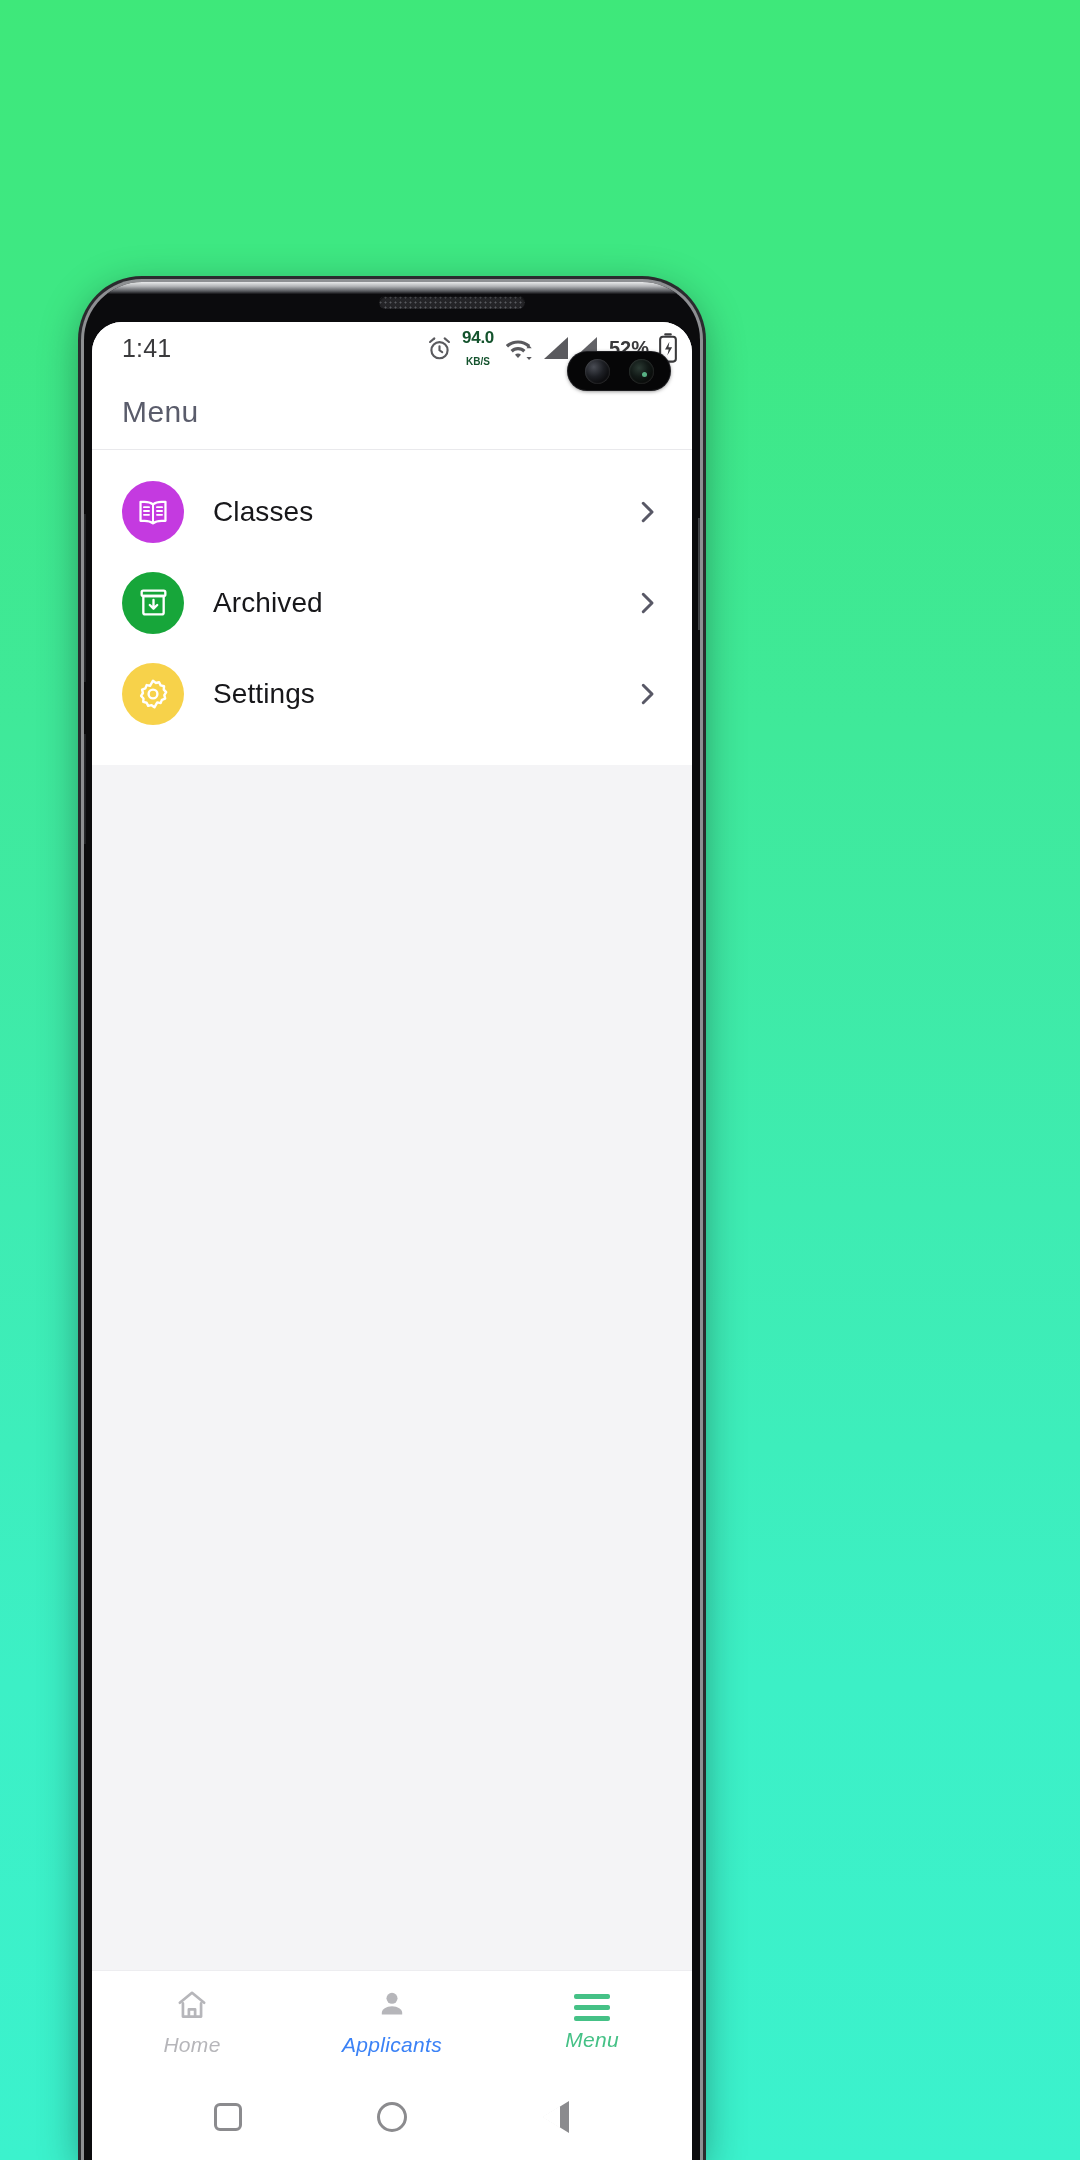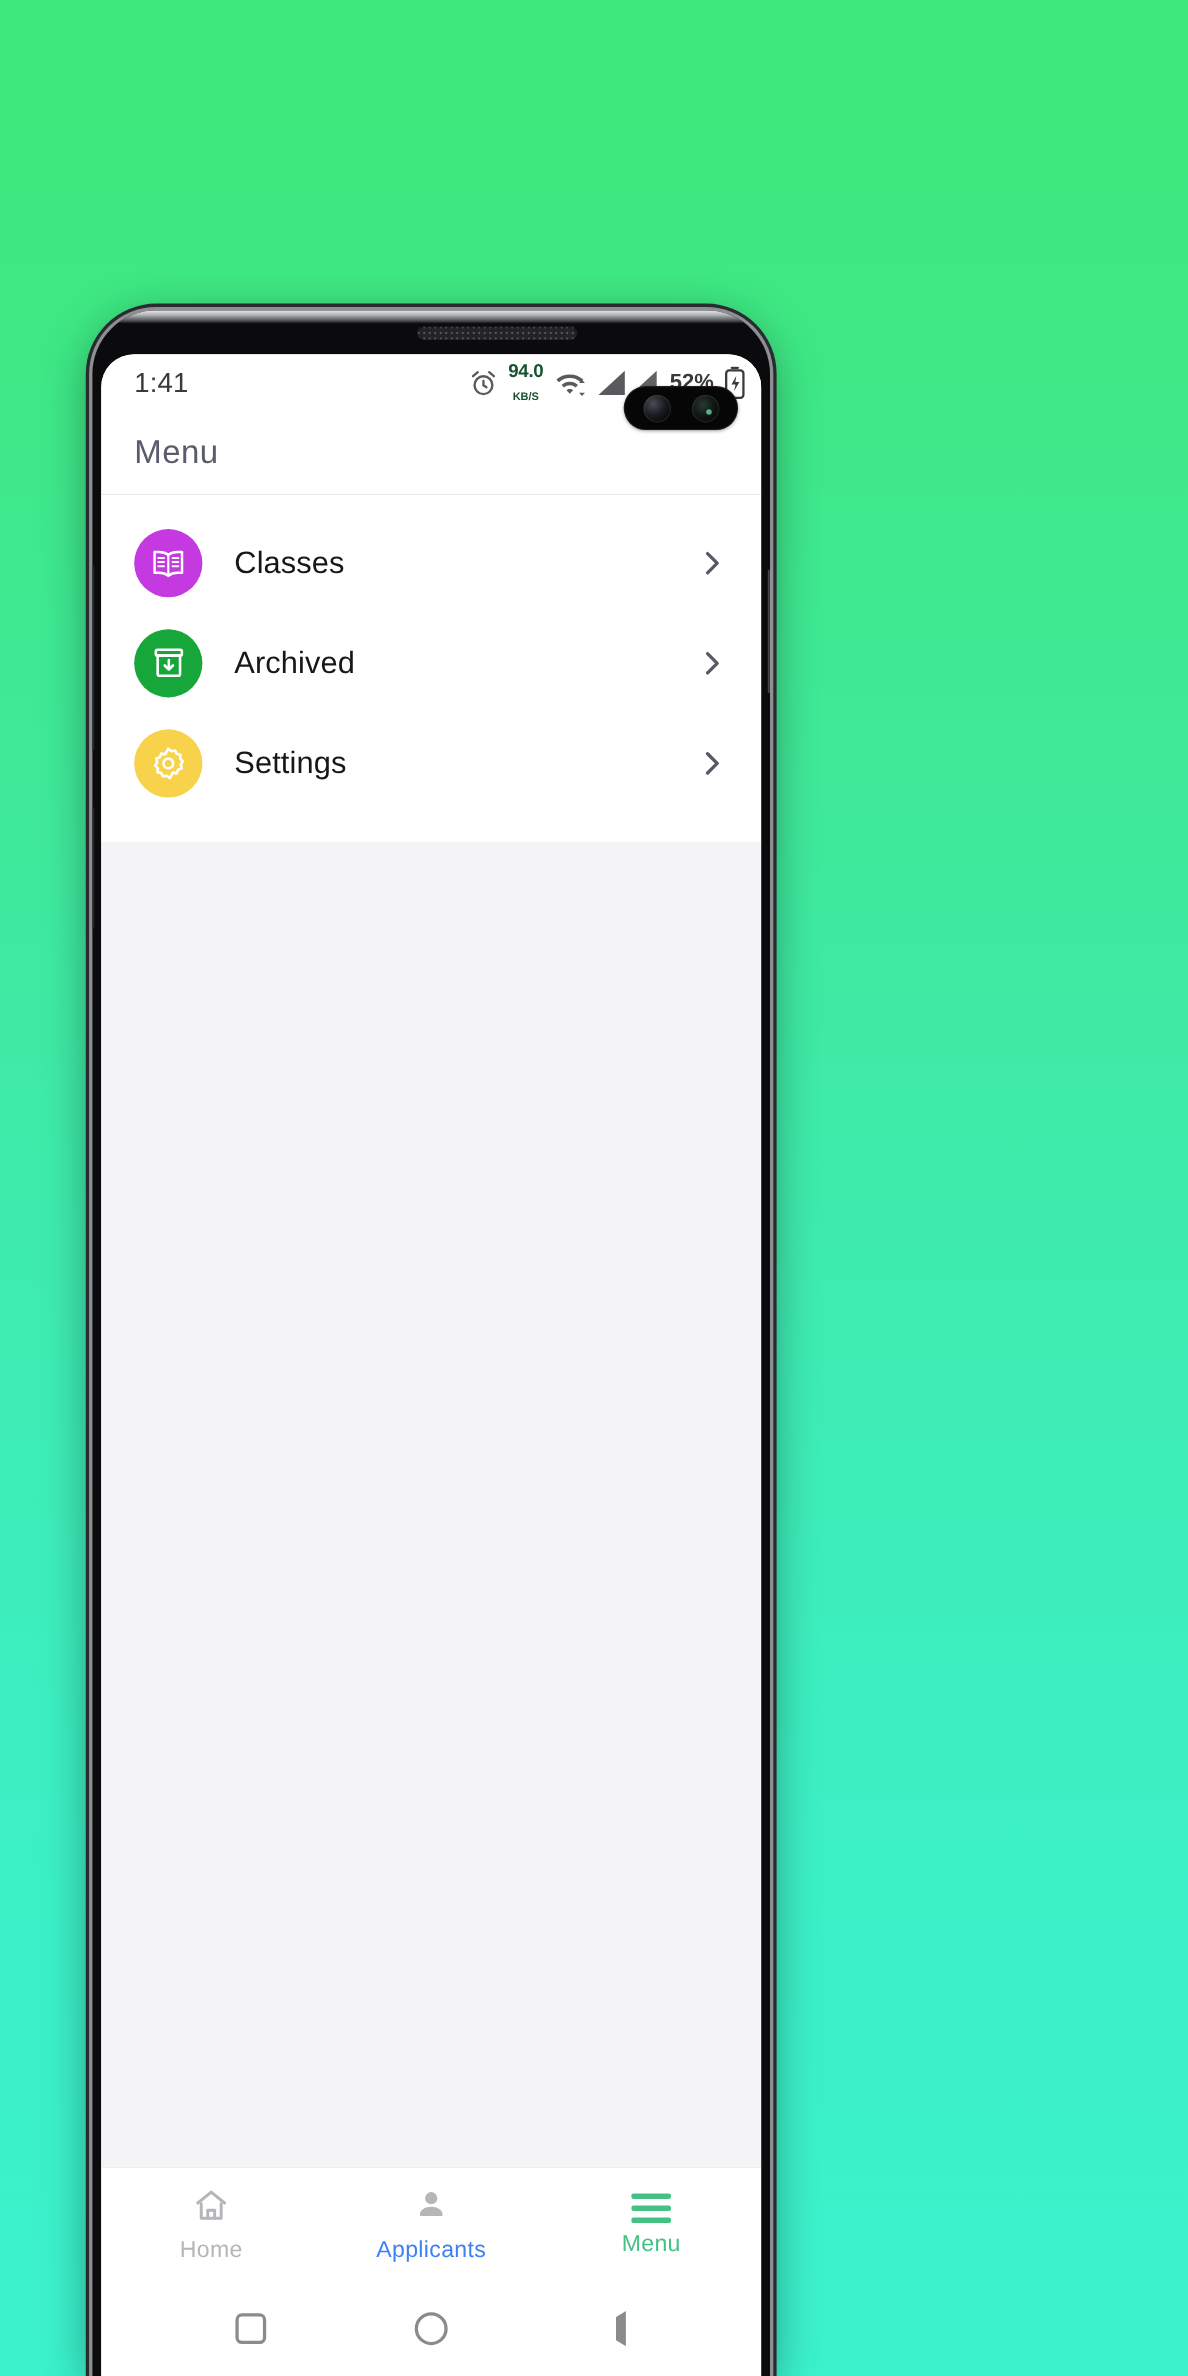--- a/index.html
+++ b/index.html
@@ -221,20 +221,21 @@
     align-items: center;
   }
   .navitem {
     flex: 1 1 0;
     height: 100%;
     display: flex;
     flex-direction: column;
     align-items: center;
     justify-content: center;
     gap: 7px;
+    font-style: italic;
   }
   .navitem .navlabel {
     font-size: 21px;
     letter-spacing: .3px;
     color: #b6b6ba;
   }
   .navitem.active .navlabel { color: #45c186; }
 
   
   .hamburger { display:flex; flex-direction:column; gap:6px; width:36px; }

